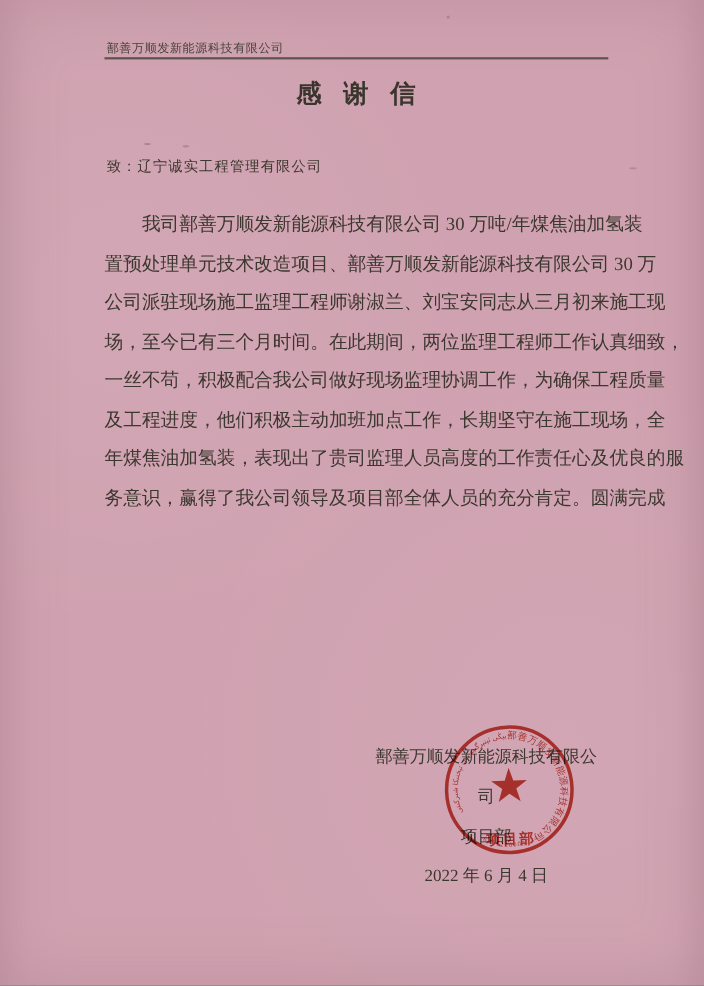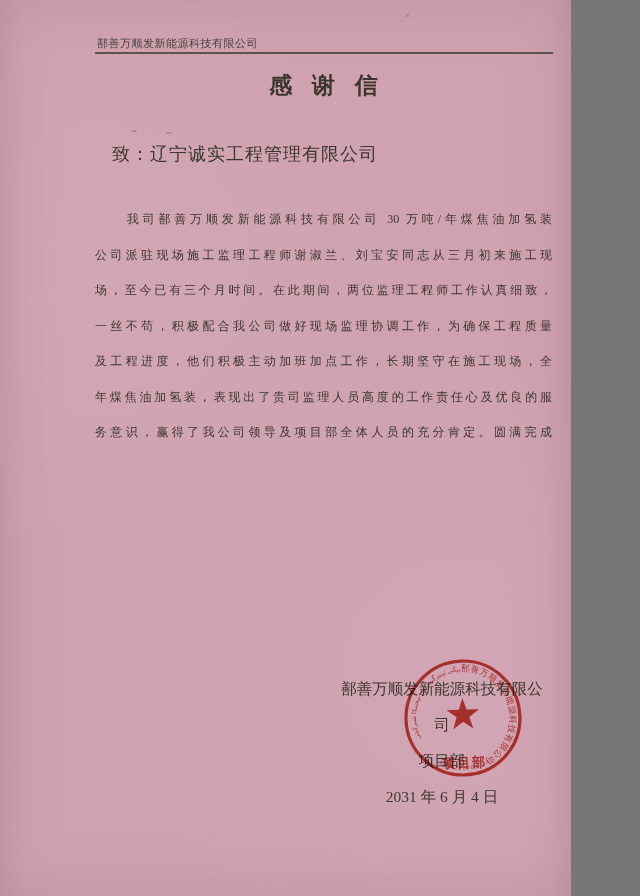--- a/index.html
+++ b/index.html
@@ -2,21 +2,21 @@
 <html><head>
 <meta charset="utf-8">
 <style>
   html, body {
     margin: 0;
     padding: 0;
     background: #777;
   }
   .page {
     position: relative;
-    width: 571px;
+    width: 640px;
     height: 896px;
     background: #d0a2b1;
     background-image:
       radial-gradient(circle at 18% 30%, rgba(255,255,255,0.05), rgba(0,0,0,0) 40%),
       radial-gradient(circle at 80% 75%, rgba(255,255,255,0.04), rgba(0,0,0,0) 45%),
       linear-gradient(90deg, rgba(120,80,95,0.06) 0%, rgba(0,0,0,0) 4%, rgba(0,0,0,0) 96%, rgba(120,80,95,0.08) 100%);
     box-shadow: inset 0 0 60px rgba(140,95,110,0.25);
     overflow: hidden;
     font-family: "Liberation Serif", "DejaVu Serif", serif;
     color: #3c372f;
@@ -49,30 +49,30 @@
     width: 654px;
     margin: 0;
     text-align: center;
     font-size: 23px;
     font-weight: bold;
     letter-spacing: 7px;
     color: #3a352d;
   }
   .recipient {
     position: absolute;
-    left: 112px; top: 142px;
-    font-size: 18px;
+    left: 97px; top: 142px;
+    font-size: 13px;
     letter-spacing: 1px;
     white-space: nowrap;
   }
   .letter-body {
     position: absolute;
-    left: 95px; top: 202px;
+    left: 95px; top: 186px;
     width: 457px;
-    font-size: 12px;
+    font-size: 17px;
     line-height: 35.5px;
   }
   .body-line {
     text-align: justify;
     text-align-last: justify;
     text-justify: inter-character;
     white-space: nowrap;
   }
   .body-line.last-line {
     text-align-last: left;
@@ -108,32 +108,33 @@
 
   <div class="header-company">鄯善万顺发新能源科技有限公司</div>
   <div class="header-rule"></div>
 
   <h1 class="letter-title">感 谢 信</h1>
 
   <div class="recipient">致：辽宁诚实工程管理有限公司</div>
 
   <div class="letter-body">
     <div class="body-line">　　我司鄯善万顺发新能源科技有限公司 30 万吨/年煤焦油加氢装</div>
+    <div class="body-line">置预处理单元技术改造项目、鄯善万顺发新能源科技有限公司 30 万</div>
     <div class="body-line">公司派驻现场施工监理工程师谢淑兰、刘宝安同志从三月初来施工现</div>
     <div class="body-line">场，至今已有三个月时间。在此期间，两位监理工程师工作认真细致，</div>
     <div class="body-line">一丝不苟，积极配合我公司做好现场监理协调工作，为确保工程质量</div>
     <div class="body-line">及工程进度，他们积极主动加班加点工作，长期坚守在施工现场，全</div>
     <div class="body-line">年煤焦油加氢装，表现出了贵司监理人员高度的工作责任心及优良的服</div>
     <div class="body-line">务意识，赢得了我公司领导及项目部全体人员的充分肯定。圆满完成</div>
   </div>
 
   <div class="signature">
     <div>鄯善万顺发新能源科技有限公司</div>
     <div>项目部</div>
-    <div>2031 年 6 月 4 日</div>
+    <div>2022 年 6 月 4 日</div>
   </div>
 
   <svg class="stamp" viewBox="0 0 120 120" xmlns="http://www.w3.org/2000/svg">
     <defs>
       <path id="arc-cn" d="M 60 13 A 47 47 0 0 1 79.9 102.6" fill="none"></path>
       <path id="arc-ug" d="M 17.4 79.9 A 47 47 0 0 1 60 13" fill="none"></path>
       <path id="arc-serial" d="M 15 86 A 52 52 0 0 0 105 86" fill="none"></path>
     </defs>
 
     <circle cx="60" cy="60" r="57" fill="none" stroke="#c63a2c" stroke-width="3.2"></circle>

